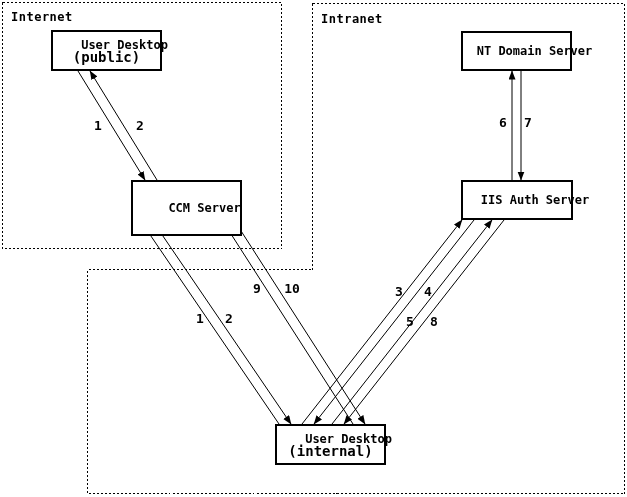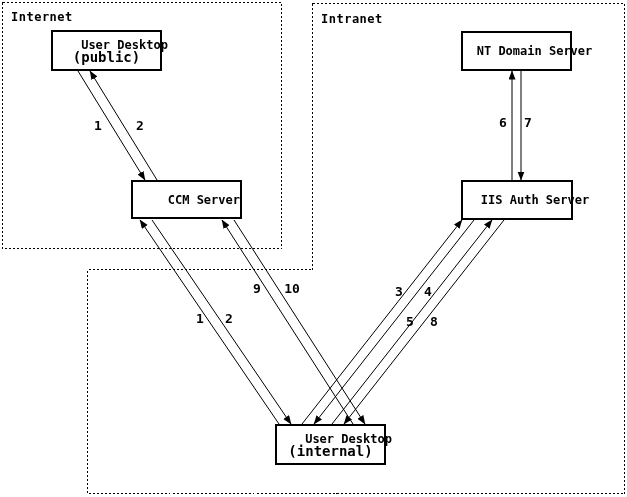--- a/index.html
+++ b/index.html
@@ -117,21 +117,21 @@
   </svg>
 
   <div class="region-label" style="left: 11px; top: 10px; text-align: right;">Internet</div>
   <div class="region-label" style="left: 321px; top: 12px;">Intranet</div>
 
   <div class="node" style="left: 51px; top: 30px; width: 111px; height: 41px;">
     <span class="node-title">User Desktop</span>
     <span class="node-subtitle">(public)</span>
   </div>
 
-  <div class="node" style="left: 131px; top: 180px; width: 111px; height: 39px; align-items: flex-end;">
+  <div class="node" style="left: 131px; top: 180px; width: 111px; height: 56px;">
     <span class="node-title">CCM Server</span>
   </div>
 
   <div class="node" style="left: 461px; top: 180px; width: 112px; height: 40px;">
     <span class="node-title">IIS Auth Server</span>
   </div>
 
   <div class="node" style="left: 461px; top: 31px; width: 111px; height: 40px;">
     <span class="node-title">NT Domain Server</span>
   </div>

